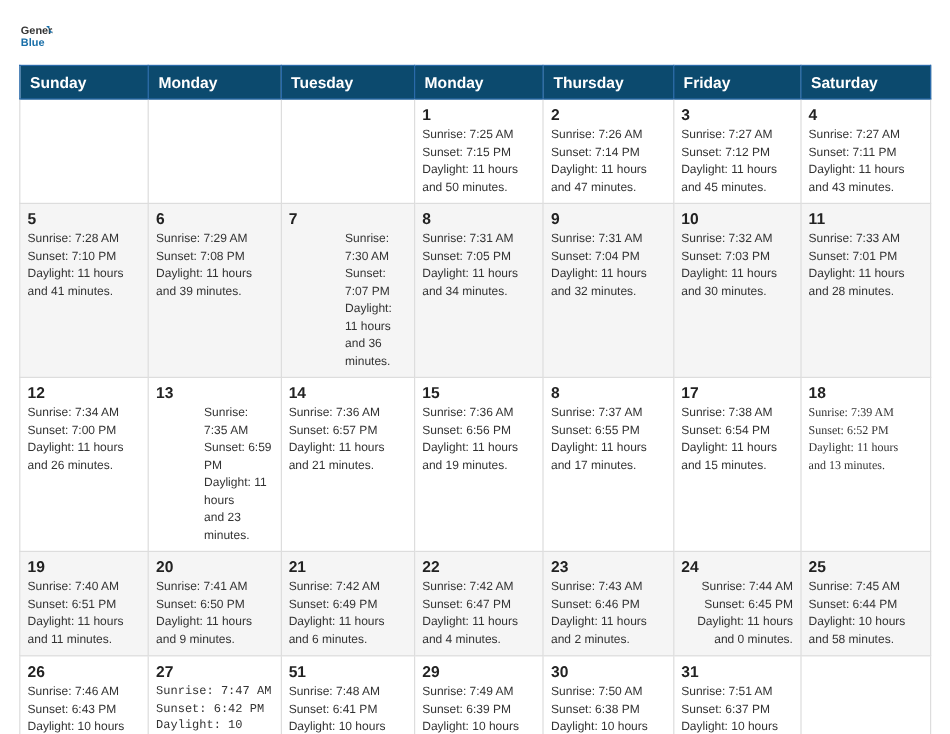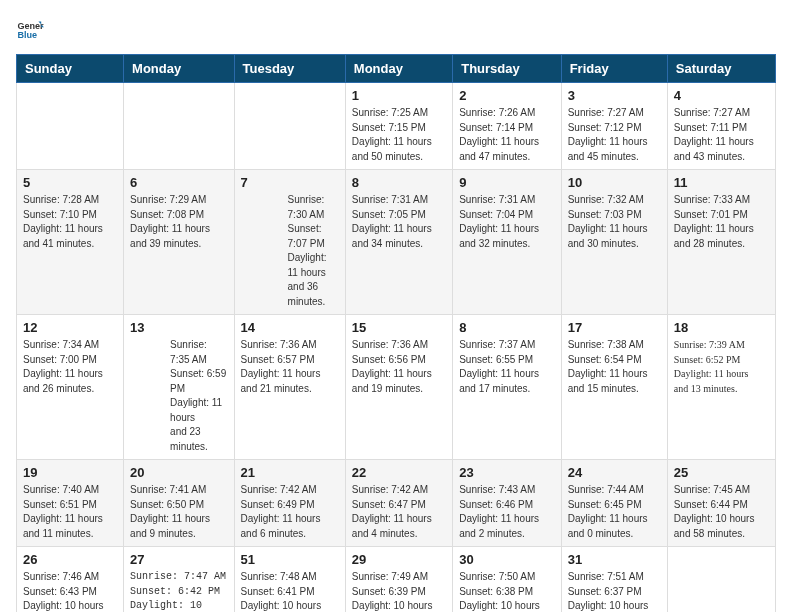--- a/index.html
+++ b/index.html
@@ -276,21 +276,21 @@
         </td>
         <td>
           <span class="day-number">23</span>
           <div class="day-info" style="white-space: pre-line;">Sunrise: 7:43 AM
 Sunset: 6:46 PM
 Daylight: 11 hours
 and 2 minutes.</div>
         </td>
         <td>
           <span class="day-number">24</span>
-          <div class="day-info" style="white-space: pre-line;">Sunrise: 7:44 AM
+          <div class="day-info" style="white-space: pre-line; text-align: right;">Sunrise: 7:44 AM
 Sunset: 6:45 PM
 Daylight: 11 hours
 and 0 minutes.</div>
         </td>
         <td>
           <span class="day-number">25</span>
           <div class="day-info" style="white-space: pre-line;">Sunrise: 7:45 AM
 Sunset: 6:44 PM
 Daylight: 10 hours
 and 58 minutes.</div>

